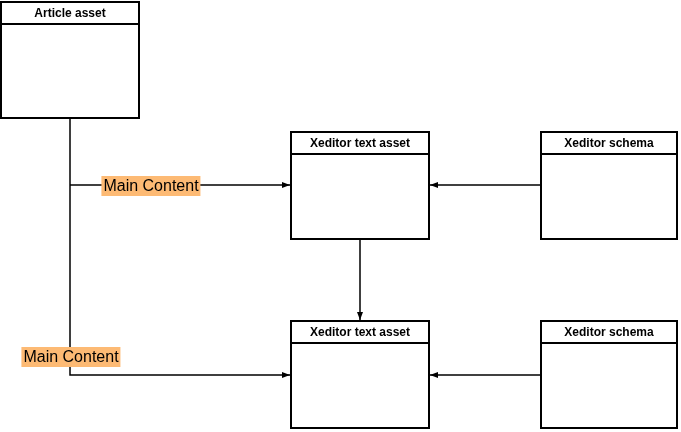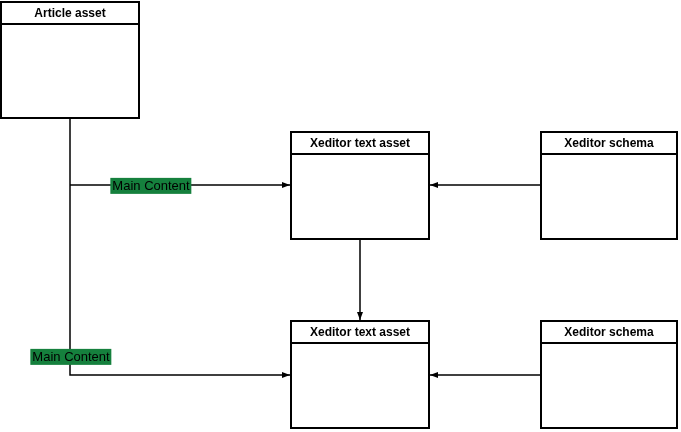--- a/index.html
+++ b/index.html
@@ -42,22 +42,22 @@
     font-weight: bold;
     white-space: nowrap;
     overflow: hidden;
   }
   .node-body {
     background: #ffffff;
   }
   .edge-label {
     position: absolute;
     transform: translate(-50%, -50%);
-    background: #15803d;
-    font-size: 13px;
+    background: #fdba74;
+    font-size: 16px;
     line-height: 1.25;
     white-space: nowrap;
     padding: 0 2px;
   }
 </style>
 </head>
 <body>
 
 <div class="canvas">
 

